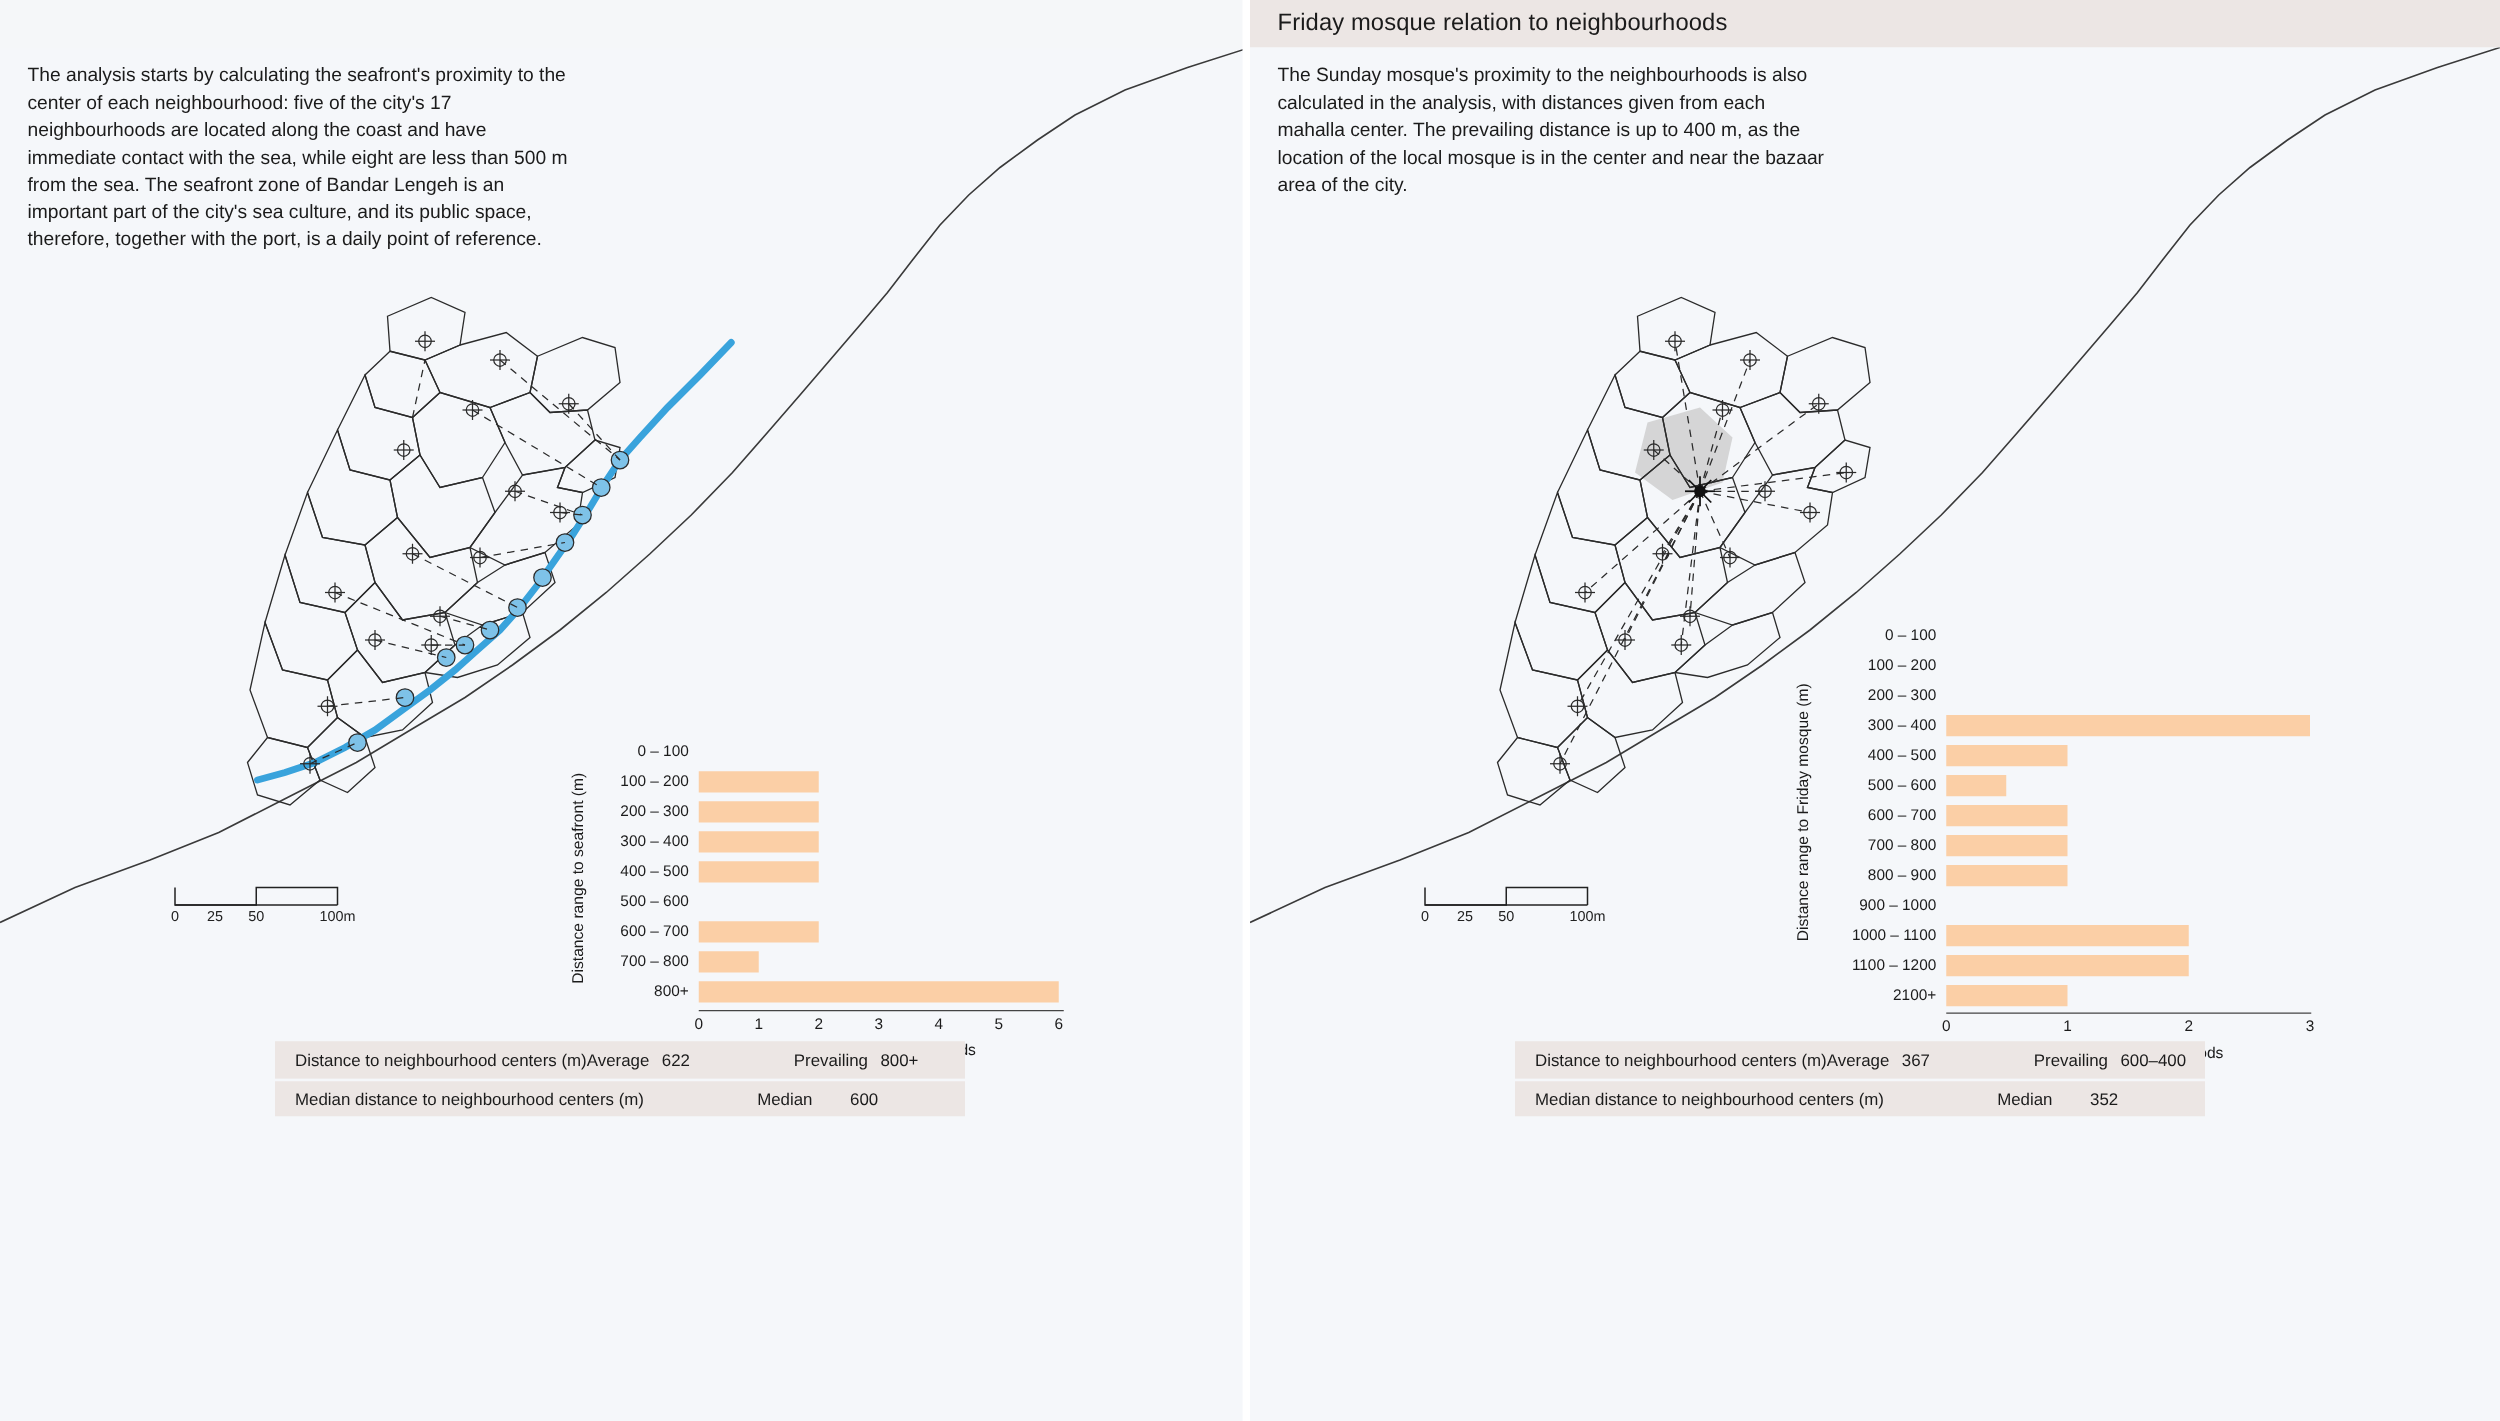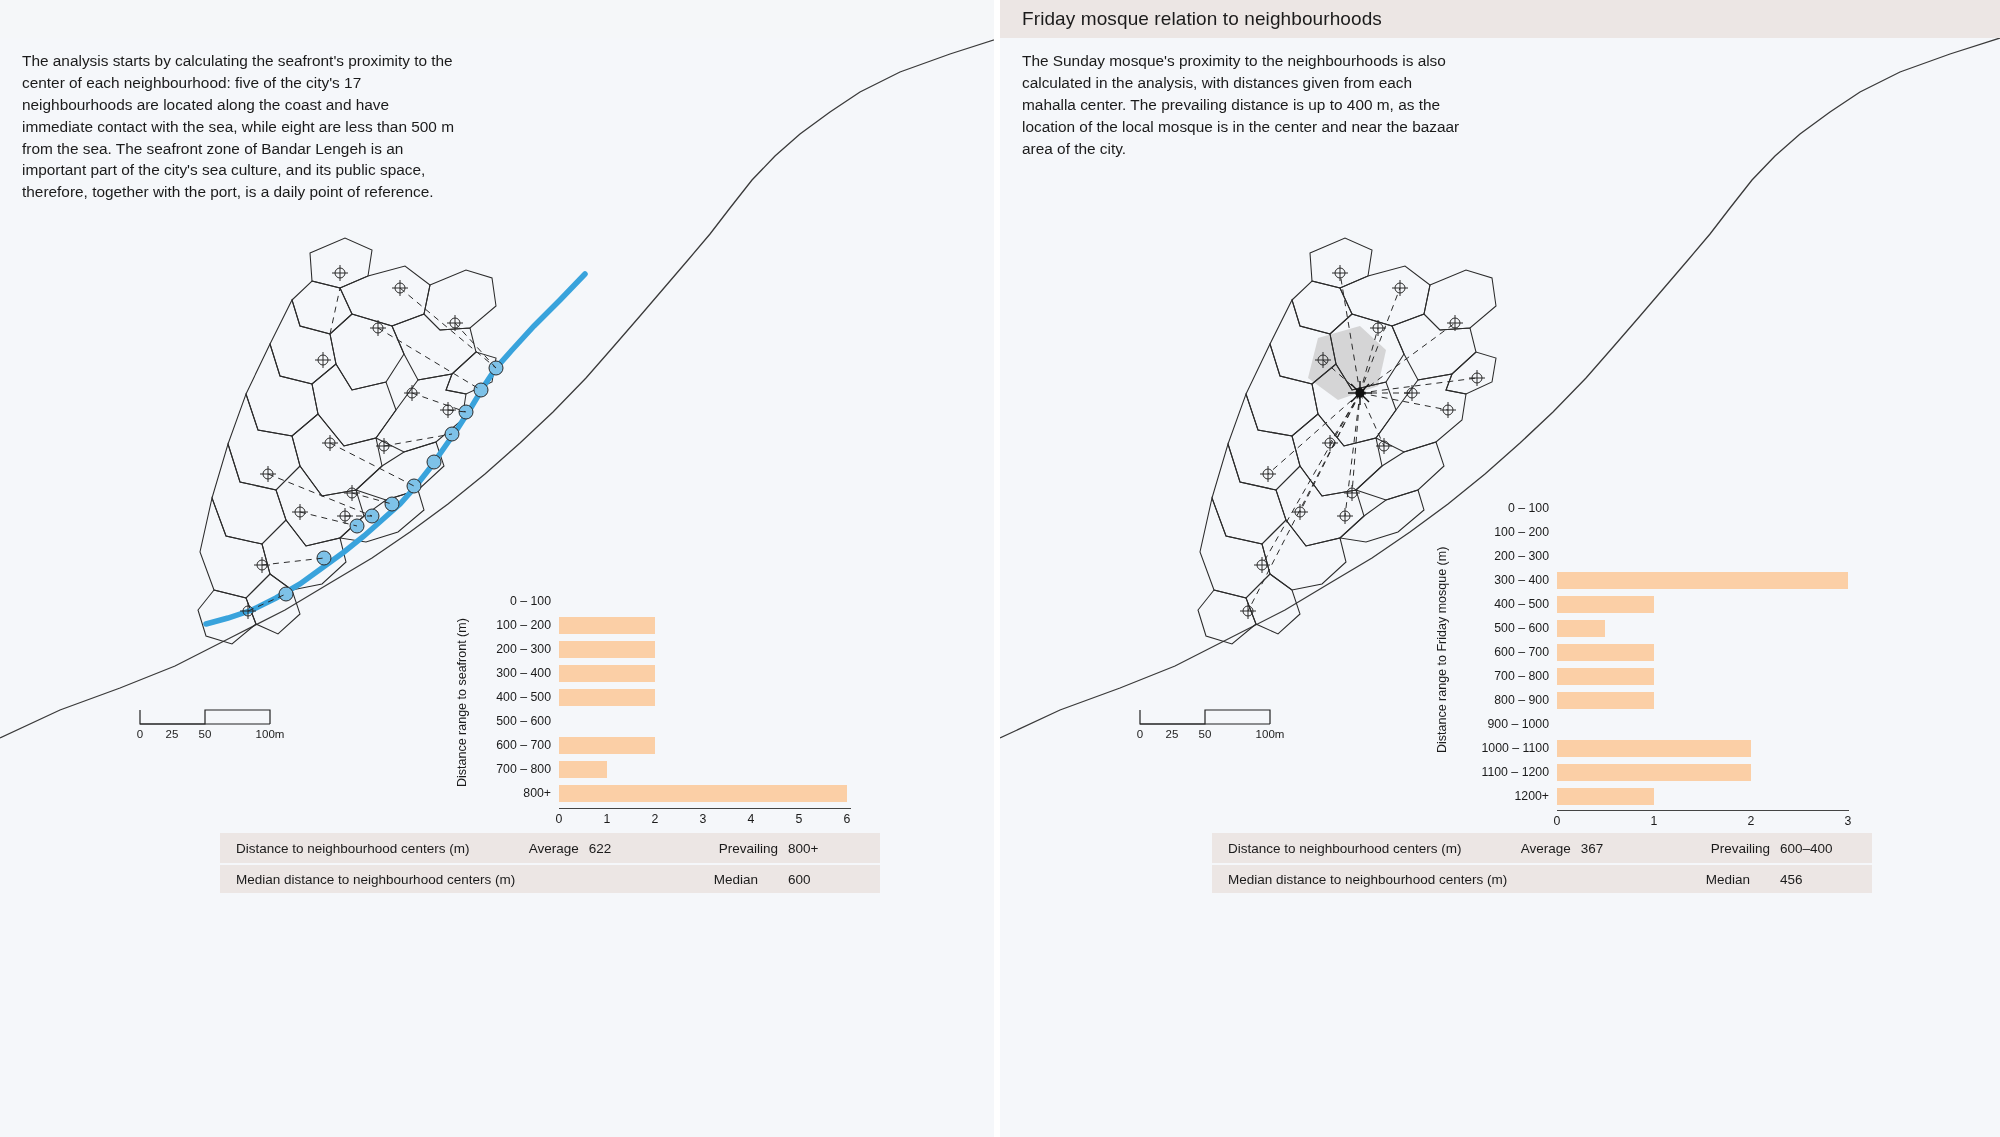--- a/index.html
+++ b/index.html
@@ -130,21 +130,21 @@
   }
   .chart-xlabel {
     position: absolute;
     font-size: 12.5px;
     color: #1b1b1b;
     text-align: center;
   }
   
   .summary {
     position: absolute;
-    width: 660px;
+    width: 552px;
     font-size: 13.5px;
     color: #1b1b1b;
   }
   .summary .row {
     display: flex;
     align-items: center;
     height: 30px;
     padding-left: 16px;
   }
   .summary .row.r1 { background: #ece6e4; }
@@ -639,21 +639,21 @@
                 <div class="bar" style="width:194px;"></div>
               </div>
           </div>
           <div class="chart-row">
             <div class="cat" style="width:104px;">1100 – 1200</div>
             <div class="barcell" style="width:300px;">
                 <div class="bar" style="width:194px;"></div>
               </div>
           </div>
           <div class="chart-row">
-            <div class="cat" style="width:104px;">1200+</div>
+            <div class="cat" style="width:104px;">2100+</div>
             <div class="barcell" style="width:300px;">
                 <div class="bar" style="width:97px;"></div>
               </div>
           </div>
         </div>
 
         <div class="chart-axis" style="left:122px; top:320px; width:292px;"></div>
         <div class="chart-ticks" style="left:122px; top:321px; width:292px;">
           <span style="left:0px;">0</span>
           <span style="left:97px;">1</span>
@@ -667,19 +667,19 @@
         <div class="row r1">
           <span class="lbl">Distance to neighbourhood centers (m)</span>
           <span class="k">Average</span>
           <span class="v">367</span>
           <span class="k2">Prevailing</span>
           <span class="v2">600–400</span>
         </div>
         <div class="row r2">
           <span class="lbl">Median distance to neighbourhood centers (m)</span>
           <span class="k">Median</span>
-          <span class="v">456</span>
+          <span class="v">352</span>
         </div>
       </div>
     </div>
   </div>
 
 </div>
 
 </body></html>

